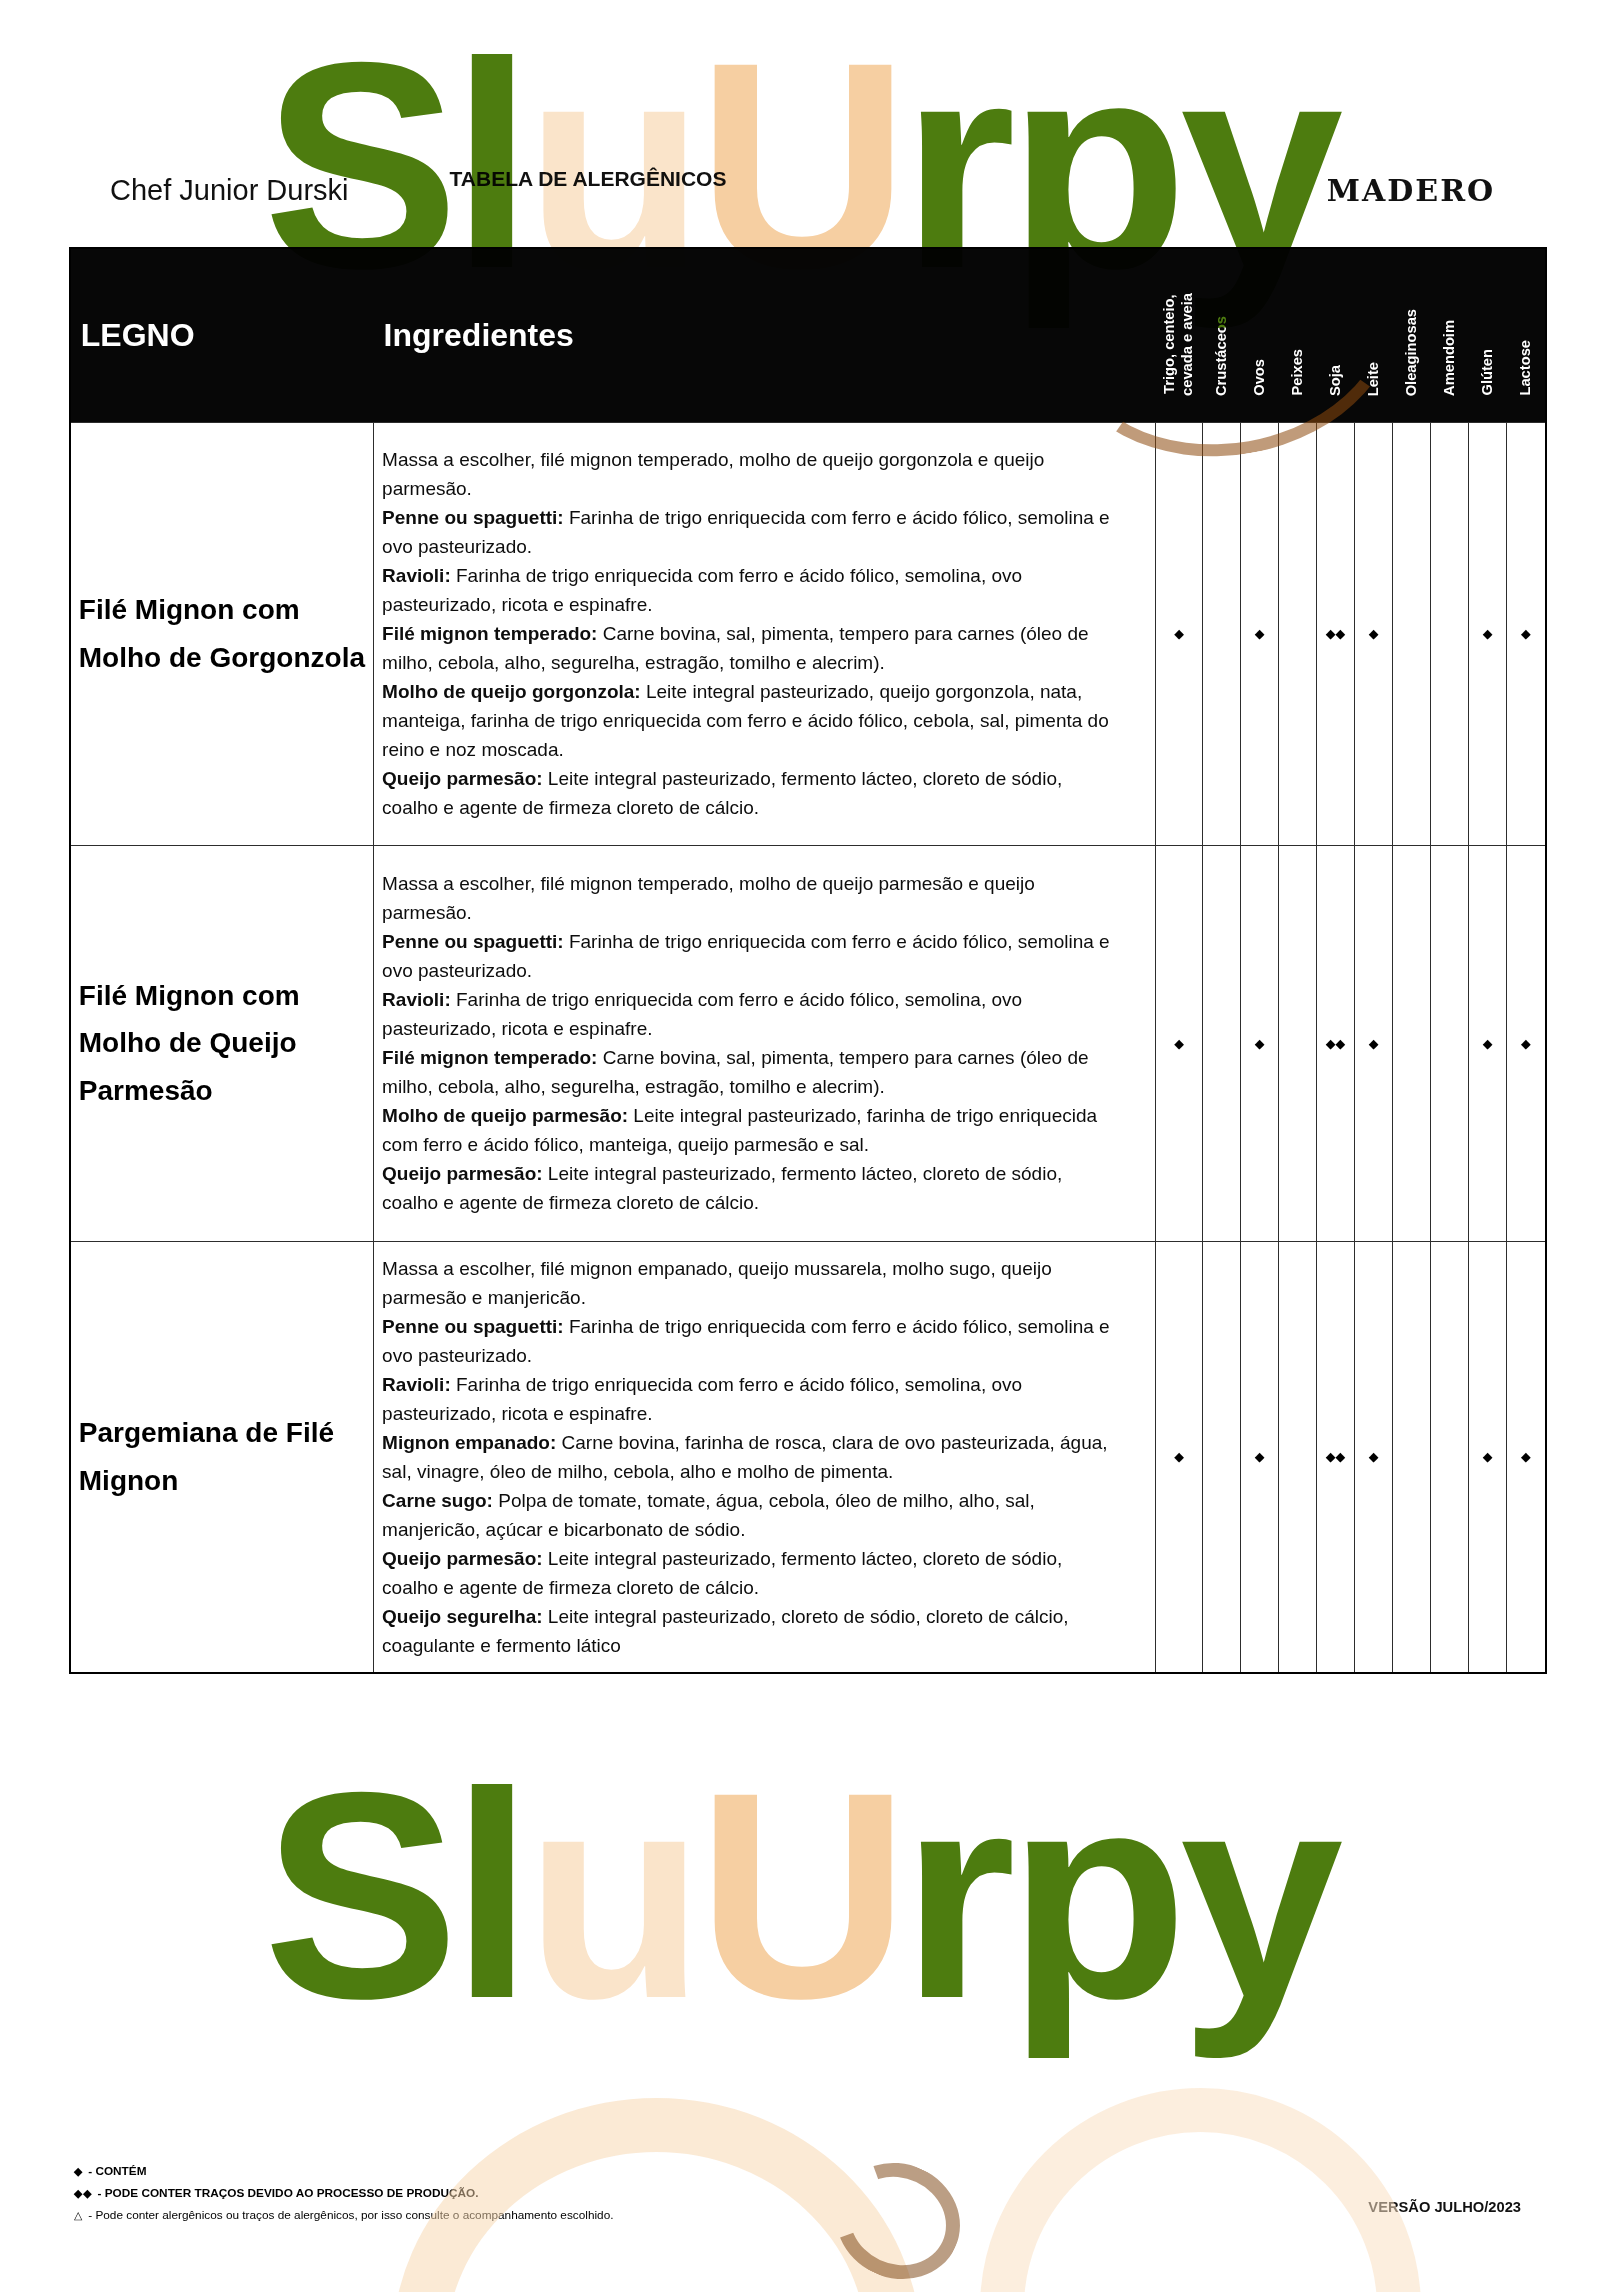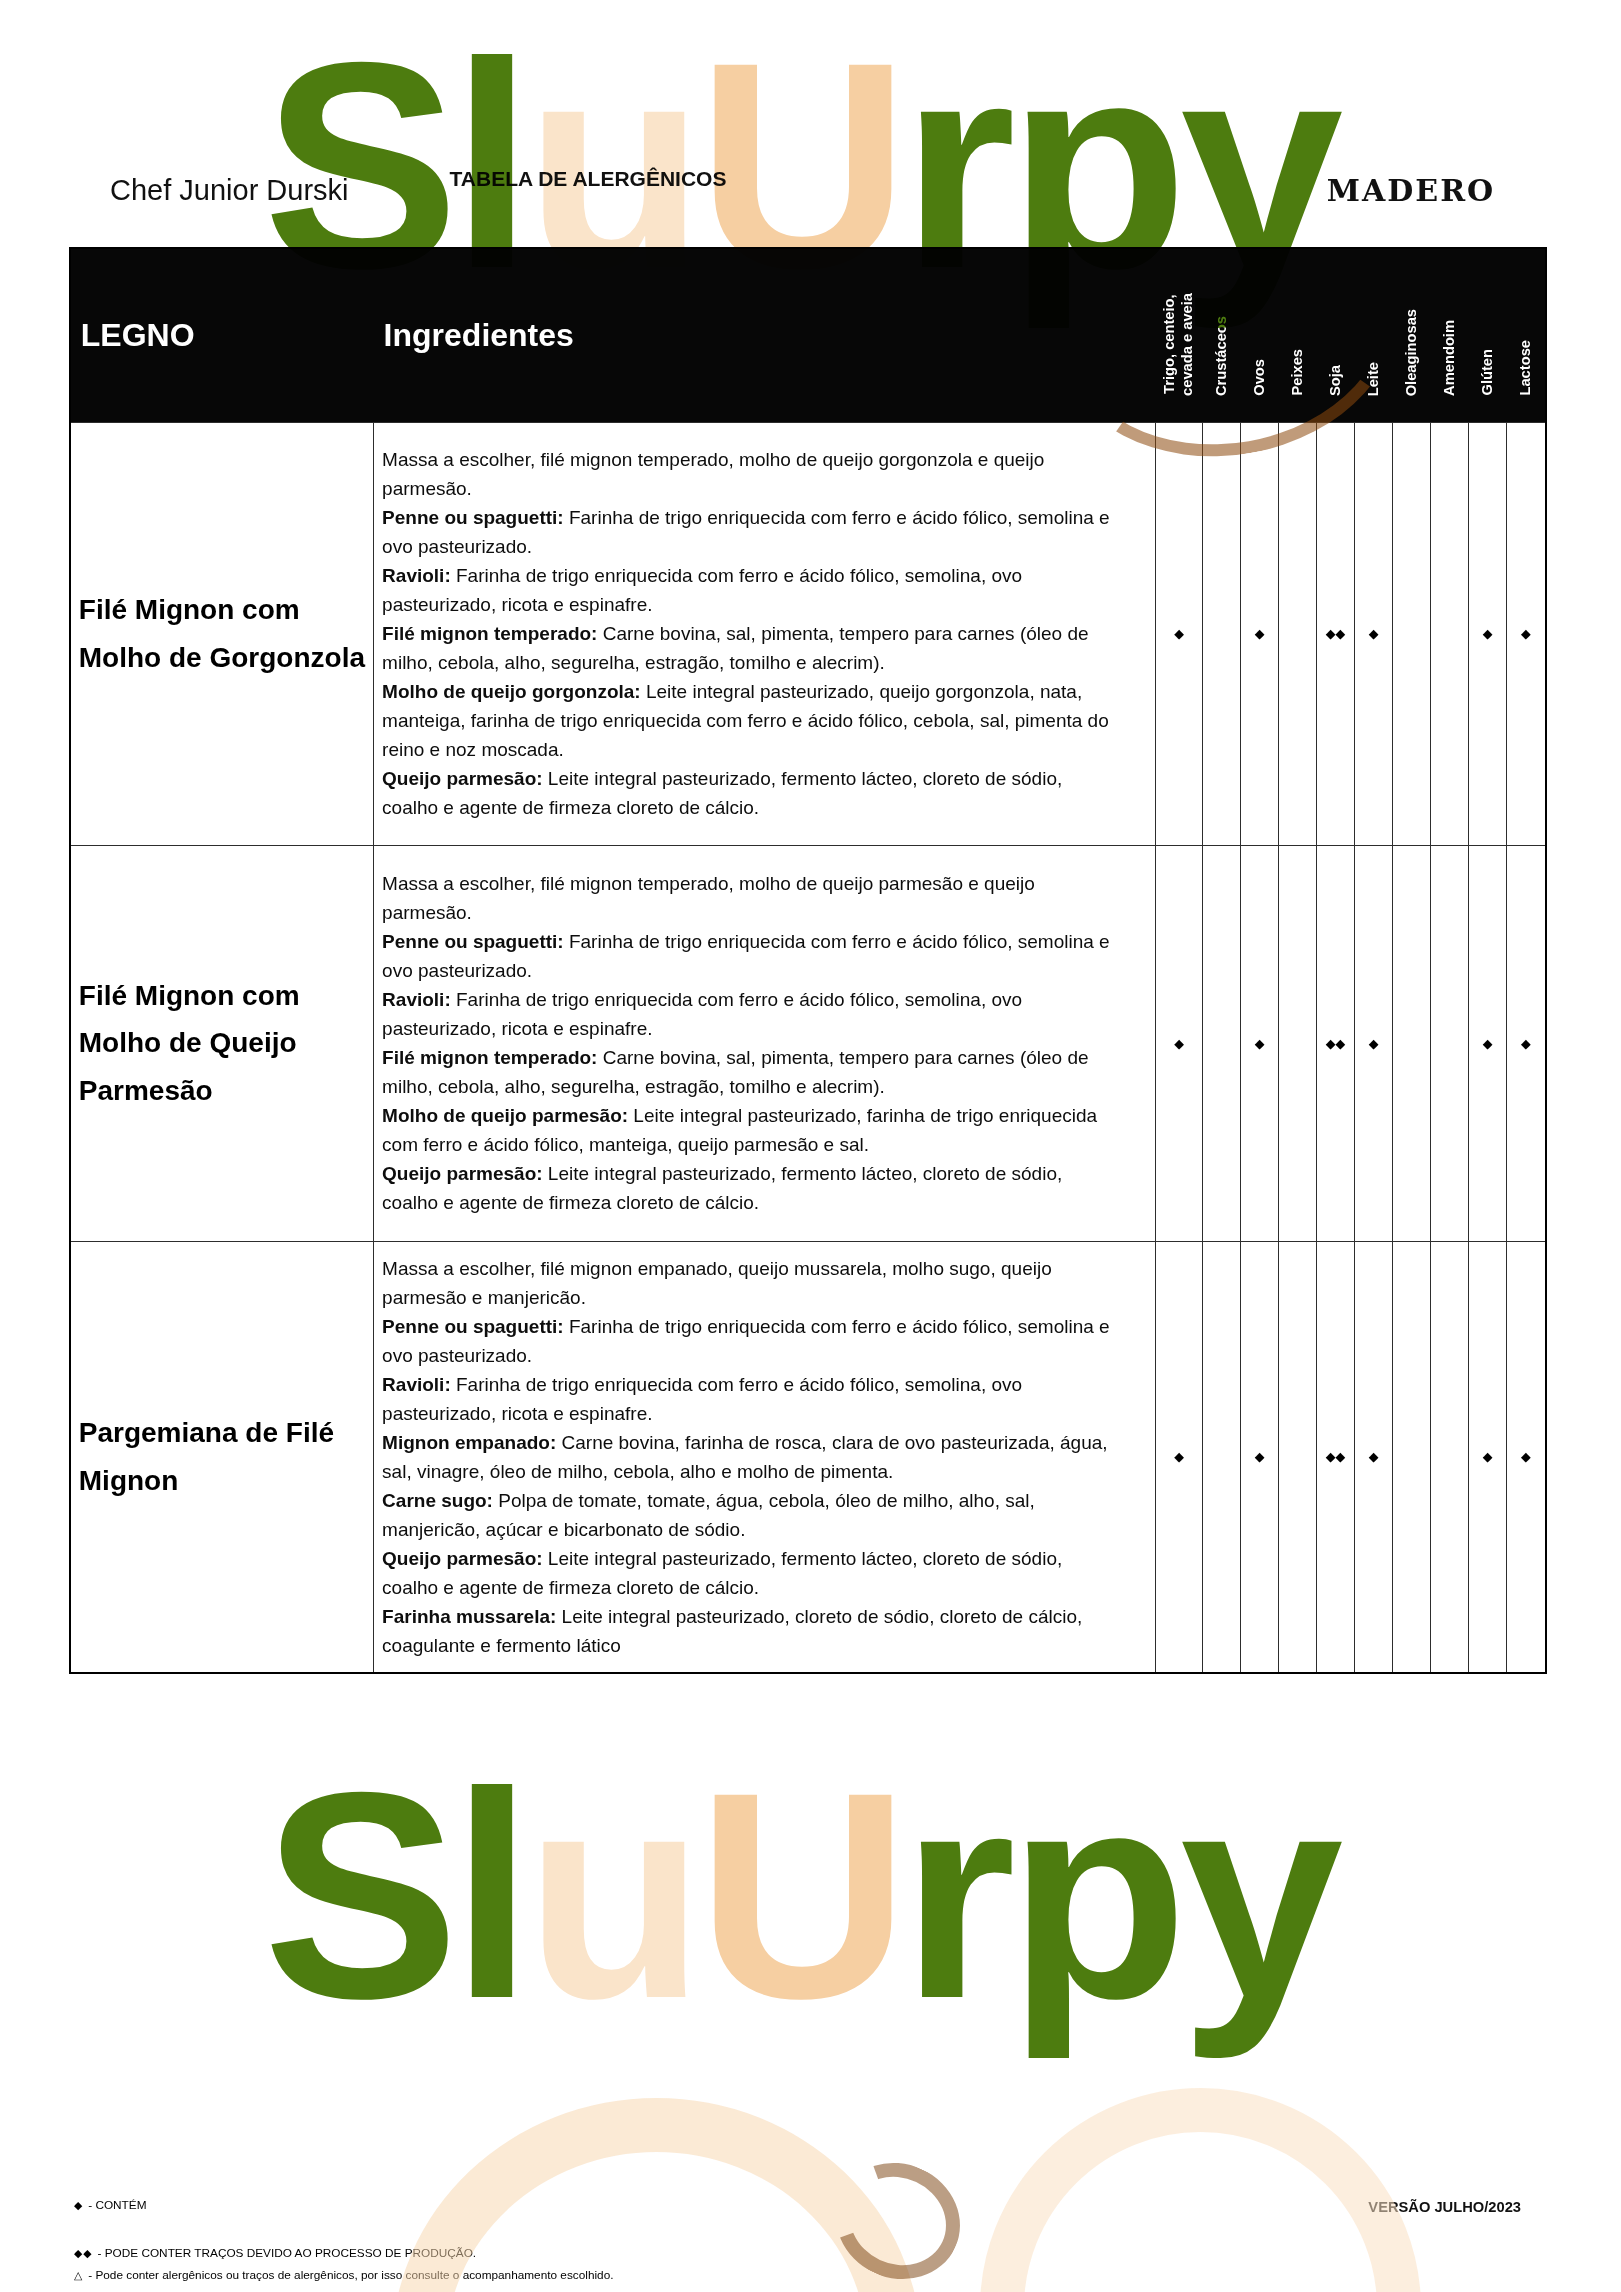--- a/index.html
+++ b/index.html
@@ -66,21 +66,21 @@
   tbody tr:nth-child(3){height:432px;}
   .td-dish{padding-left:7.8px;padding-right:5.9px;}
   .dish{font-size:28px;font-weight:bold;line-height:1.7;color:#000000;}
   .td-ing{padding:9.8px 37px 9.8px 7.8px;}
   .ing-item{font-size:19px;line-height:29px;color:#0d0d0d;}
   .ing-item b{font-weight:bold;}
   .td-mark{text-align:center;font-size:12.7px;color:#000;padding:0;}
   
   .legend{position:absolute;left:74px;top:2164px;z-index:3;}
   .legend-line{font-size:11.8px;margin-bottom:7.8px;color:#000;}
-  .legend-line:nth-child(1),.legend-line:nth-child(2){font-weight:normal;margin-top:34px;}
+  .legend-line:nth-child(1),.legend-line:nth-child(2){font-weight:bold;}
   .legend-line .sym{margin-right:4.9px;font-size:10.8px;letter-spacing:1px;}
   .version{position:absolute;right:100px;top:2199px;font-size:14.7px;font-weight:bold;z-index:3;}
 </style>
 </head>
 <body>
 
 <div class="watermark wm-top"><span class="wm-gray">Sl</span><span class="wm-u1">u</span><span class="wm-u2">U</span><span class="wm-gray">rpy</span></div>
 <div class="watermark wm-bottom"><span class="wm-gray">Sl</span><span class="wm-u1">u</span><span class="wm-u2">U</span><span class="wm-gray">rpy</span></div>
 <div class="arc swoosh-top"></div>
 <div class="arc swirl-bottom-left"></div>
@@ -161,21 +161,21 @@
           <td class="td-dish">
             <div class="dish">Pargemiana de Filé Mignon</div>
           </td>
           <td class="td-ing">
             <div class="ing-item">Massa a escolher, filé mignon empanado, queijo mussarela, molho sugo, queijo parmesão e manjericão.</div>
             <div class="ing-item"><b>Penne ou spaguetti:</b> Farinha de trigo enriquecida com ferro e ácido fólico, semolina e ovo pasteurizado.</div>
             <div class="ing-item"><b>Ravioli:</b> Farinha de trigo enriquecida com ferro e ácido fólico, semolina, ovo pasteurizado, ricota e espinafre.</div>
             <div class="ing-item"><b>Mignon empanado:</b> Carne bovina, farinha de rosca, clara de ovo pasteurizada, água, sal, vinagre, óleo de milho, cebola, alho e molho de pimenta.</div>
             <div class="ing-item"><b>Carne sugo:</b> Polpa de tomate, tomate, água, cebola, óleo de milho, alho, sal, manjericão, açúcar e bicarbonato de sódio.</div>
             <div class="ing-item"><b>Queijo parmesão:</b> Leite integral pasteurizado, fermento lácteo, cloreto de sódio, coalho e agente de firmeza cloreto de cálcio.</div>
-            <div class="ing-item"><b>Farinha mussarela:</b> Leite integral pasteurizado, cloreto de sódio, cloreto de cálcio, coagulante e fermento lático</div>
+            <div class="ing-item"><b>Queijo segurelha:</b> Leite integral pasteurizado, cloreto de sódio, cloreto de cálcio, coagulante e fermento lático</div>
           </td>
           <td class="td-mark">◆</td>
           <td class="td-mark"></td>
           <td class="td-mark">◆</td>
           <td class="td-mark"></td>
           <td class="td-mark">◆◆</td>
           <td class="td-mark">◆</td>
           <td class="td-mark"></td>
           <td class="td-mark"></td>
           <td class="td-mark">◆</td>

